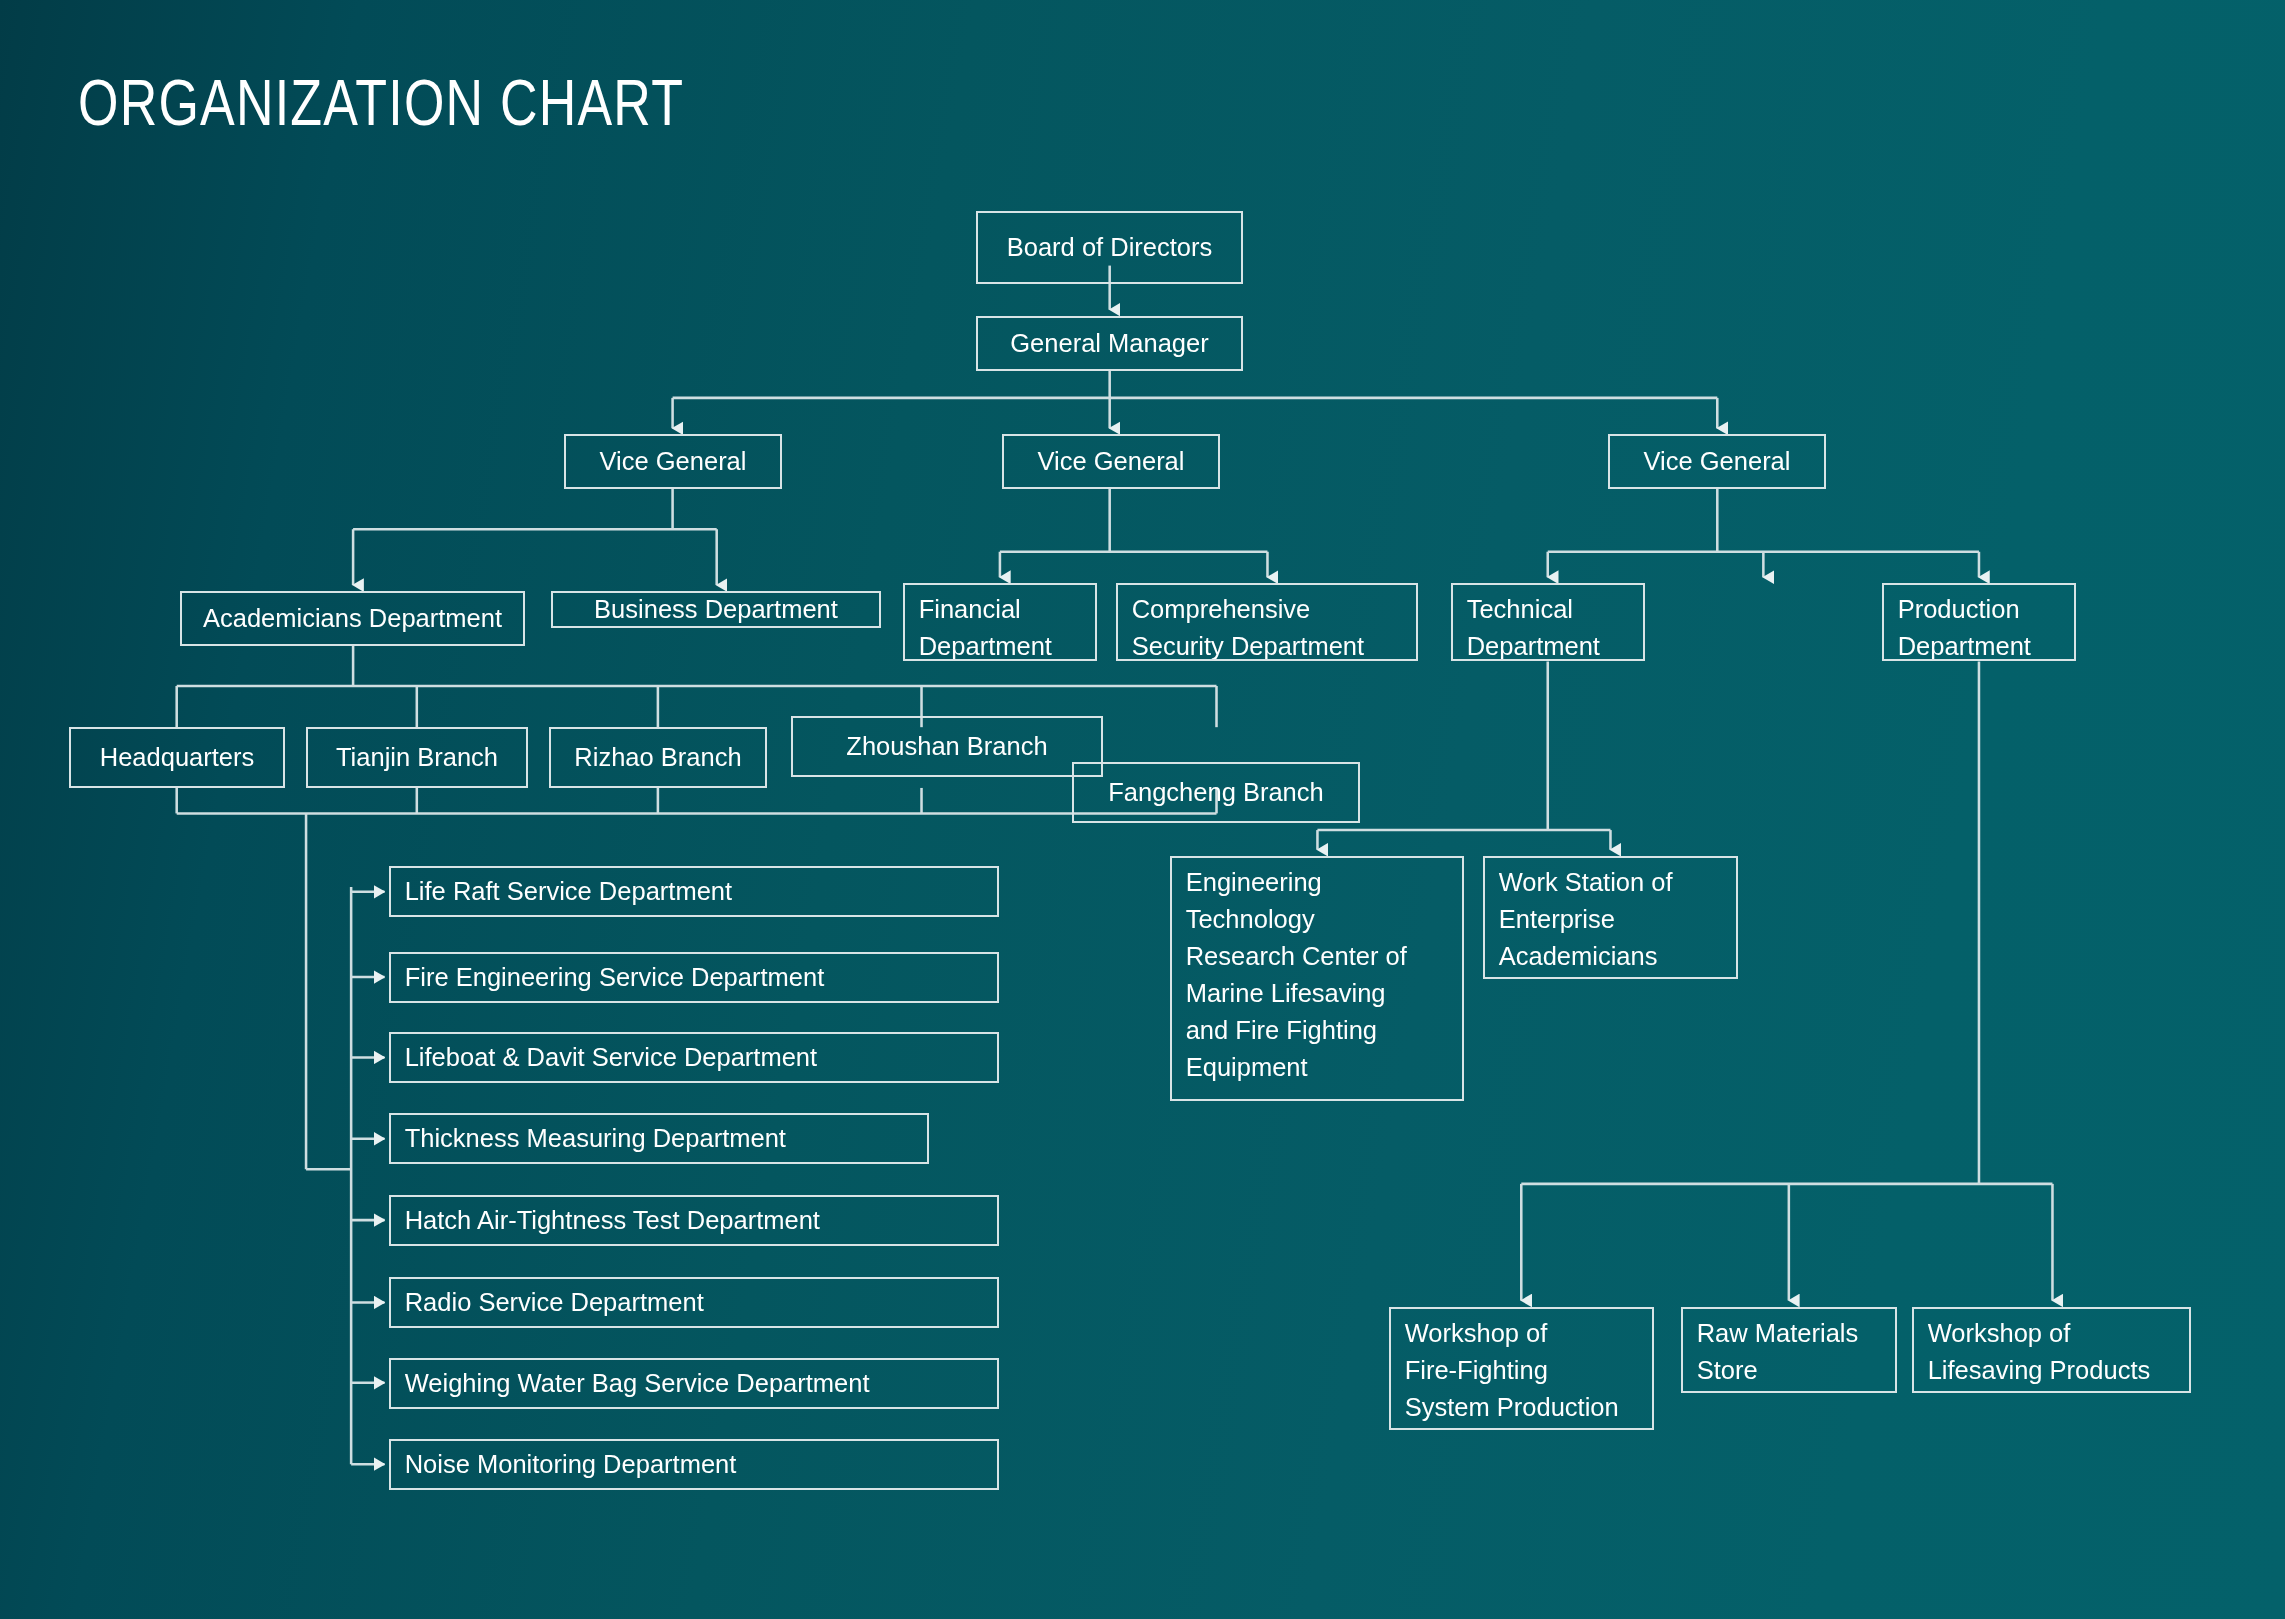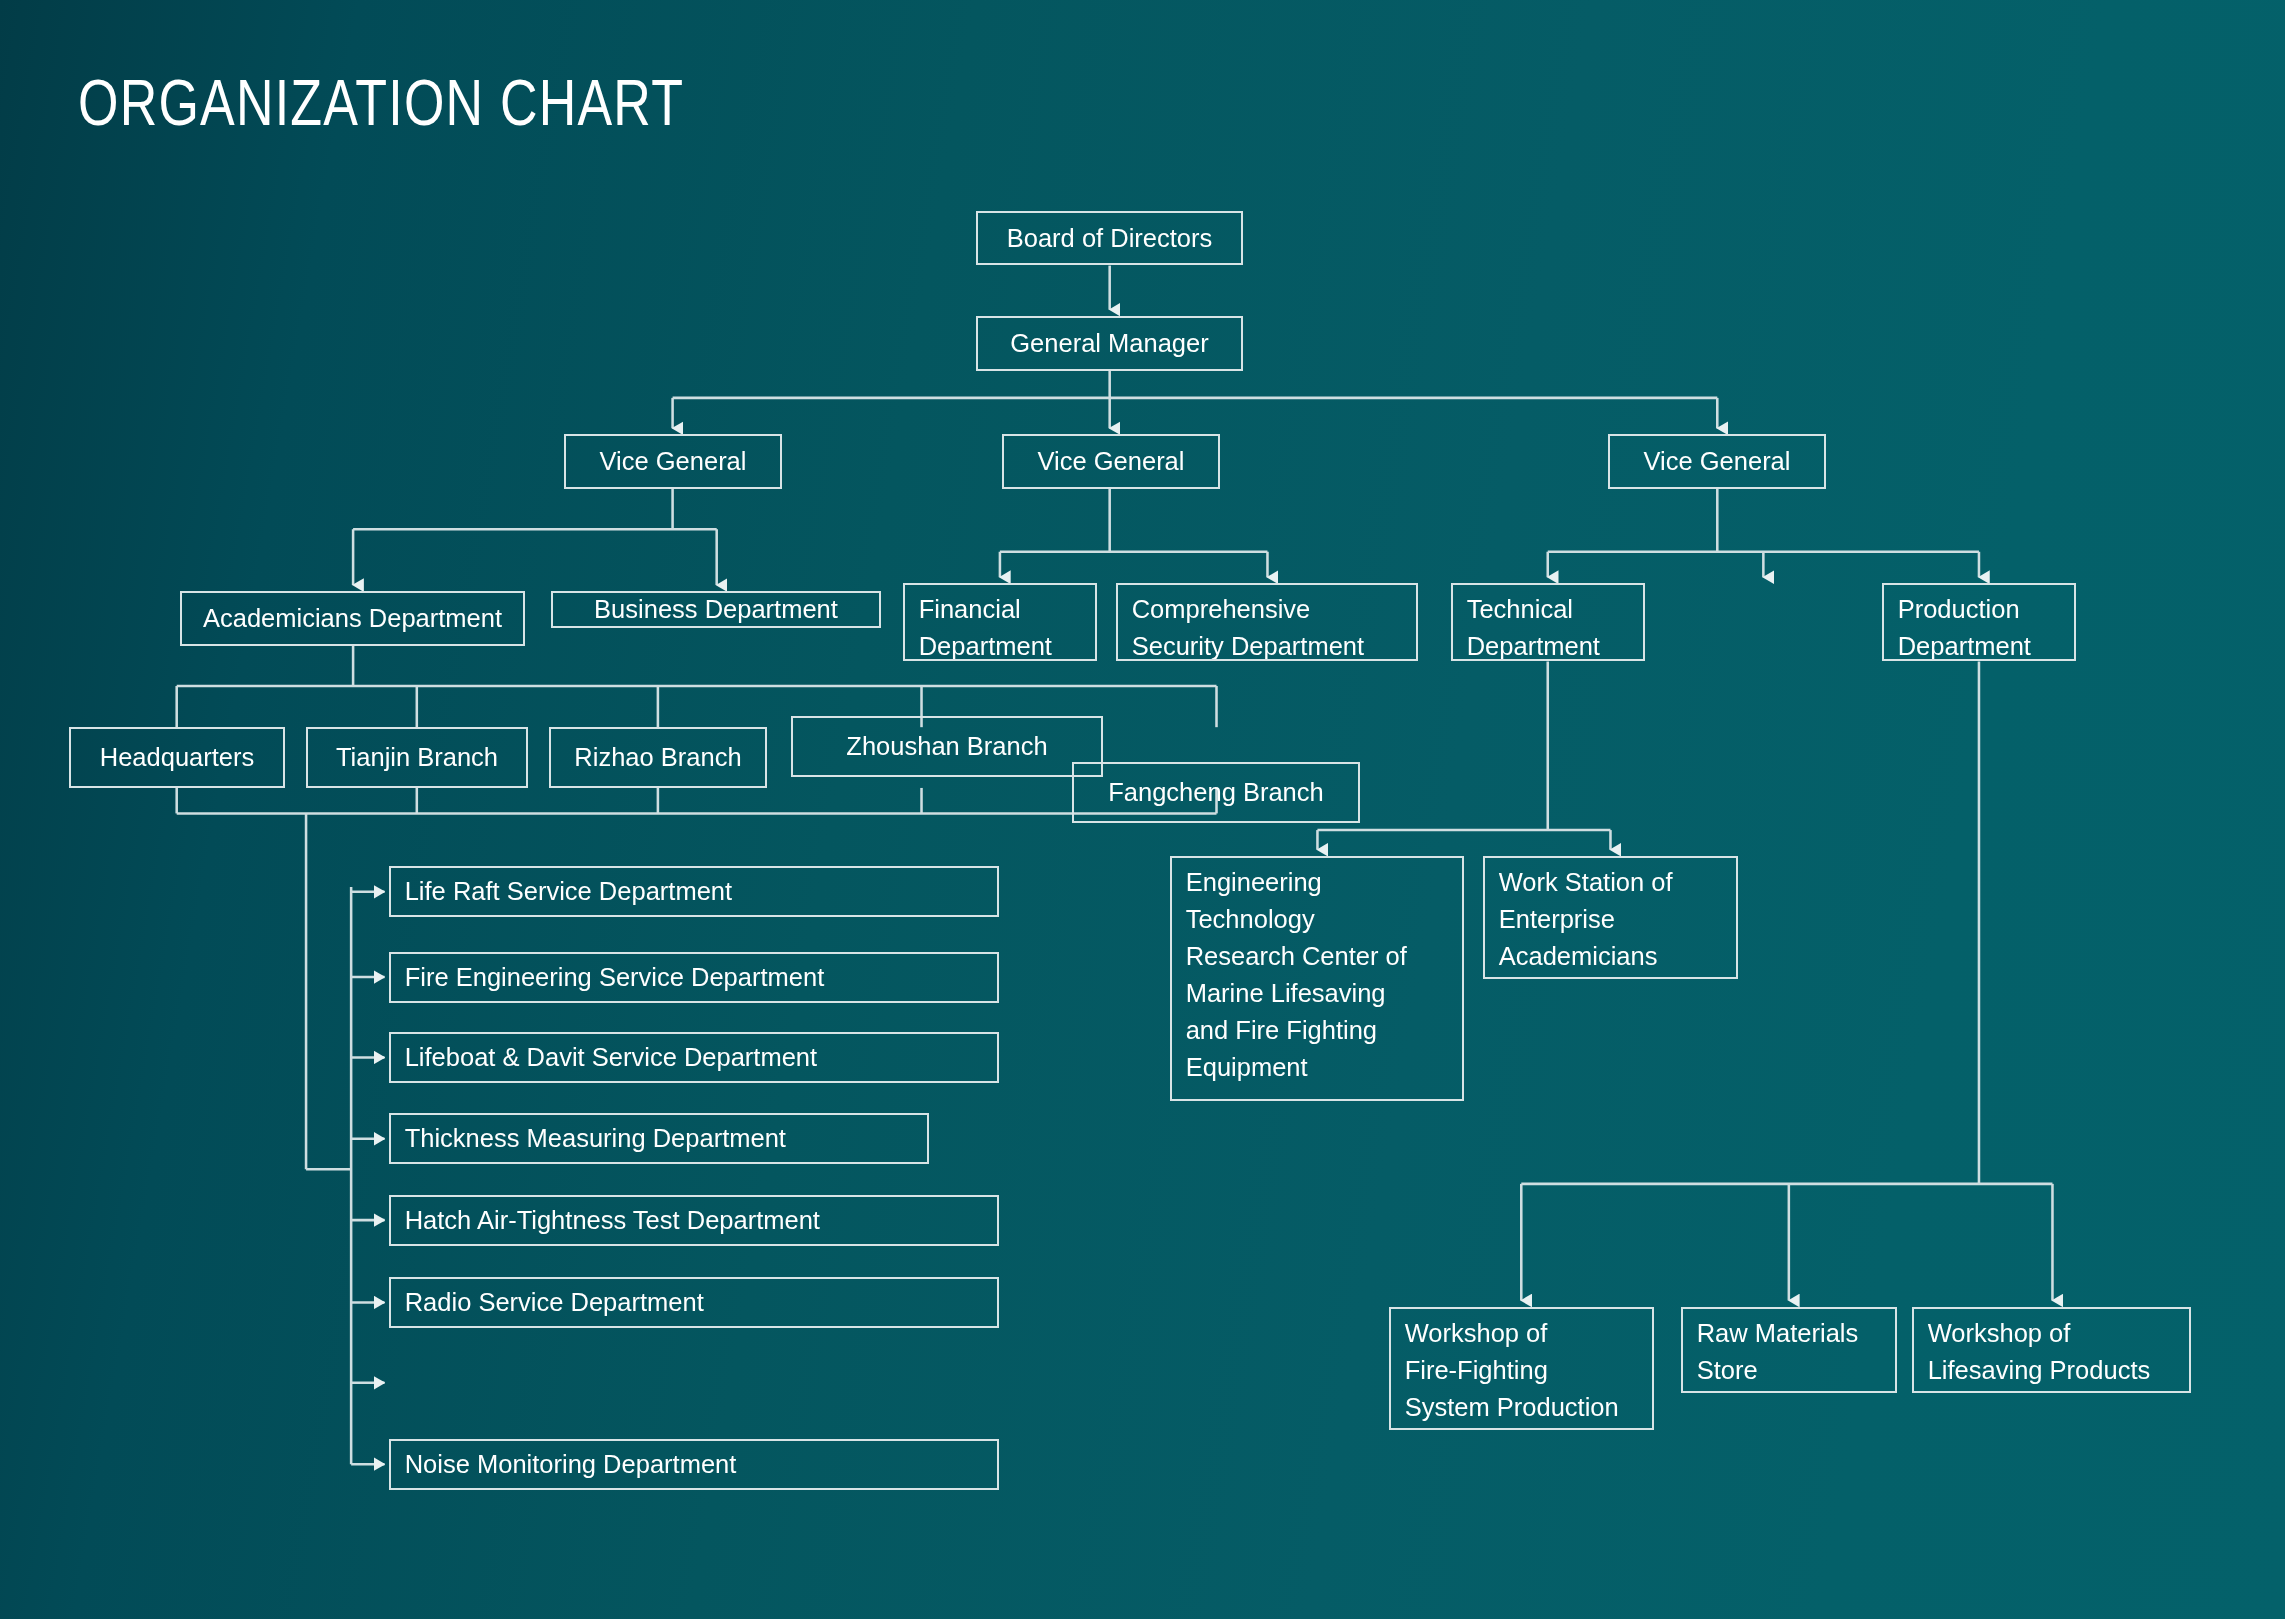--- a/index.html
+++ b/index.html
@@ -145,21 +145,21 @@
       <path d="M1344,847 L1344,867" marker-end="url(#ad)"></path>
       <path d="M1643,847 L1643,867" marker-end="url(#ad)"></path>
 
       <path d="M2019,675 L2019,1208 M1552,1208 L2094,1208"></path>
       <path d="M1552,1208 L1552,1327" marker-end="url(#ad)"></path>
       <path d="M1825,1208 L1825,1327" marker-end="url(#ad)"></path>
       <path d="M2094,1208 L2094,1327" marker-end="url(#ad)"></path>
     </g>
   </svg>
 
-  <div class="node ctr" style="left:976px;top:211px;width:267px;height:54px;">Board of Directors</div>
+  <div class="node ctr" style="left:976px;top:211px;width:267px;height:73px;">Board of Directors</div>
   <div class="node ctr" style="left:976px;top:316px;width:267px;height:55px;">General Manager</div>
   <div class="node ctr" style="left:564px;top:434px;width:218px;height:55px;">Vice General</div>
   <div class="node ctr" style="left:1002px;top:434px;width:218px;height:55px;">Vice General</div>
   <div class="node ctr" style="left:1608px;top:434px;width:218px;height:55px;">Vice General</div>
 
   <div class="node ctr" style="left:180px;top:591px;width:345px;height:55px;">Academicians Department</div>
   <div class="node ctr" style="left:551px;top:591px;width:330px;height:37px;">Business Department</div>
   <div class="node lead" style="left:903px;top:583px;width:194px;height:78px;">Financial
 Department</div>
   <div class="node lead" style="left:1116px;top:583px;width:302px;height:78px;">Comprehensive
@@ -174,20 +174,21 @@
   <div class="node ctr" style="left:549px;top:727px;width:218px;height:61px;">Rizhao Branch</div>
   <div class="node ctr" style="left:791px;top:716px;width:312px;height:61px;">Zhoushan Branch</div>
   <div class="node ctr" style="left:1072px;top:762px;width:288px;height:61px;">Fangcheng Branch</div>
 
   <div class="node midleft" style="left:389px;top:866px;width:610px;height:51px;">Life Raft Service Department</div>
   <div class="node midleft" style="left:389px;top:952px;width:610px;height:51px;">Fire Engineering Service Department</div>
   <div class="node midleft" style="left:389px;top:1032px;width:610px;height:51px;">Lifeboat &amp; Davit Service Department</div>
   <div class="node midleft" style="left:389px;top:1113px;width:540px;height:51px;">Thickness Measuring Department</div>
   <div class="node midleft" style="left:389px;top:1195px;width:610px;height:51px;">Hatch Air-Tightness Test Department</div>
   <div class="node midleft" style="left:389px;top:1277px;width:610px;height:51px;">Radio Service Department</div>
+  <div class="node midleft" style="left:389px;top:1358px;width:610px;height:51px;">Weighing Water Bag Service Department</div>
   <div class="node midleft" style="left:389px;top:1439px;width:610px;height:51px;">Noise Monitoring Department</div>
 
   <div class="node lead" style="left:1170px;top:856px;width:294px;height:245px;">Engineering
 Technology
 Research Center of
 Marine Lifesaving
 and Fire Fighting
 Equipment</div>
   <div class="node lead" style="left:1483px;top:856px;width:255px;height:123px;">Work Station of
 Enterprise

